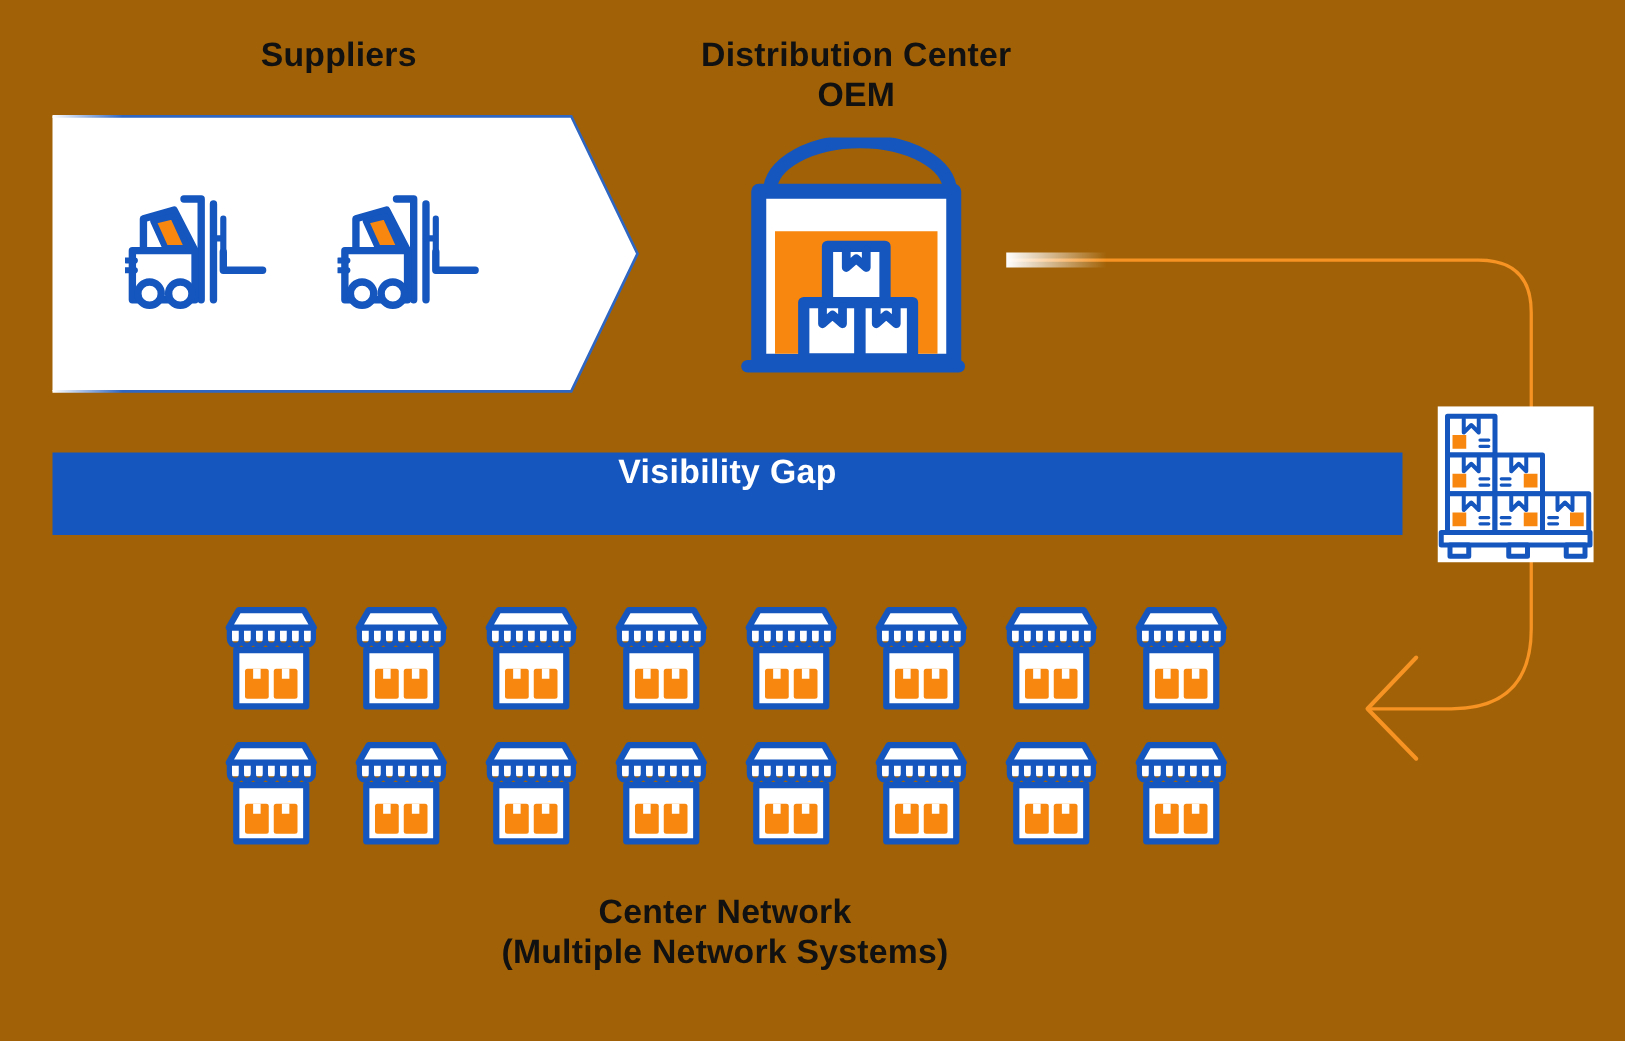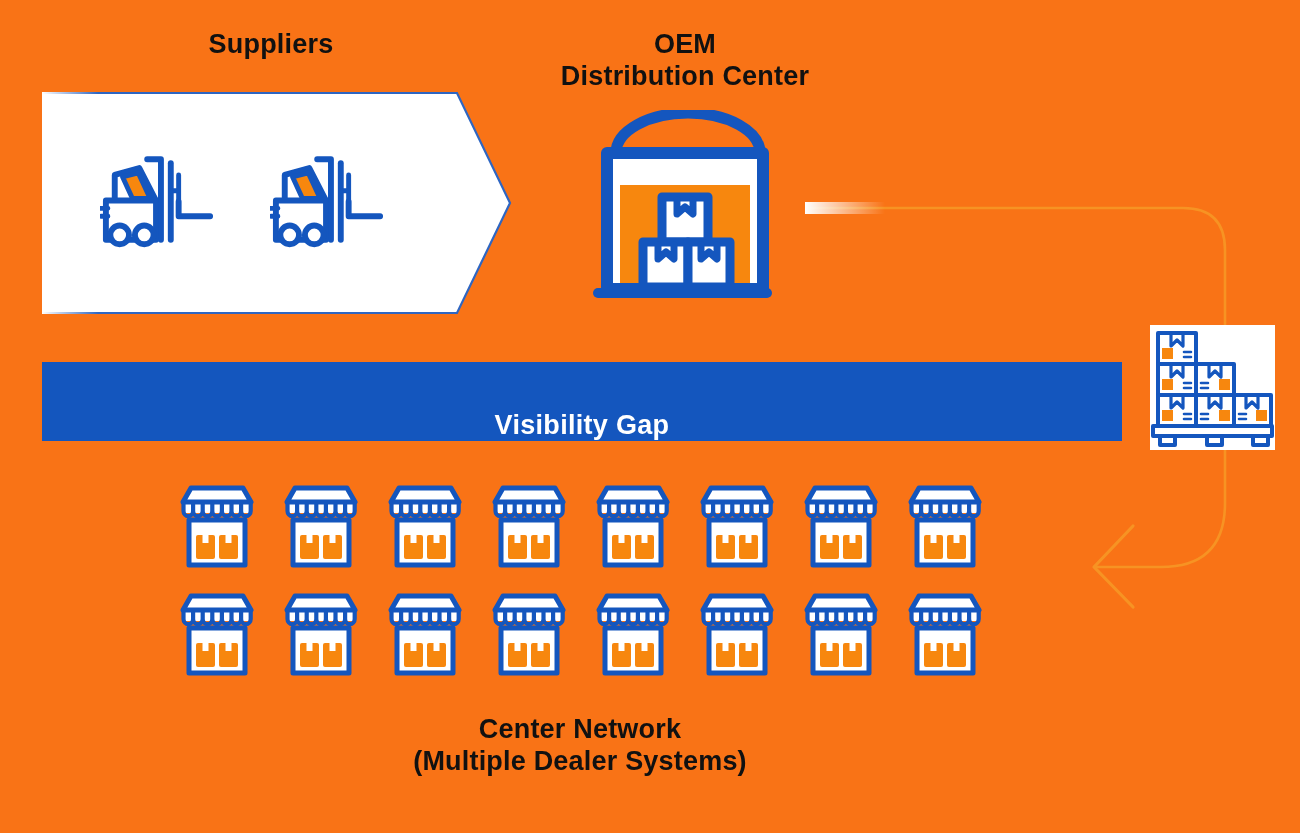--- a/index.html
+++ b/index.html
@@ -1,37 +1,37 @@
 <!DOCTYPE html>
 <html style="--color-blue: #1456BE; --color-orange: #F7870E; --color-flow_orange: #F79323; --color-chevron_stroke: #2E66C2; --color-text: #111111; --color-background: #FFFFFF;"><head>
 <meta charset="utf-8">
 <style>
   html,body { margin:0; padding:0; background:#ffffff; }
   #canvas {
     position:relative; width:1300px; height:833px; overflow:hidden;
-    background:#f97316;
+    background:#a16207;
     font-family:"Liberation Sans","DejaVu Sans",sans-serif;
   }
   .abs { position:absolute; }
   .title {
     font-weight:700; font-size:27px; color:var(--color-text,#111);
     text-align:center; line-height:32px; letter-spacing:0.2px;
   }
   #suppliers-label { left:121px; top:28px; width:300px; }
   #oem-label      { left:535px; top:28px; width:300px; }
   #dealer-label   { left:300px; top:713px; width:560px; }
 
   #chevron-svg { left:40px; top:90px; }
   #forklift-row { left:100px; top:152px; display:flex; gap:54px; }
   #warehouse-svg { left:588px; top:110px; }
 
   #visibility-banner {
-    left:42px; top:362px; width:1080px; height:79px;
+    left:42px; top:362px; width:1080px; height:66px;
     background:var(--color-blue,#1456BE);
-    display:flex; align-items:flex-end; justify-content:center;
+    display:flex; align-items:flex-start; justify-content:center;
   }
   #visibility-banner .banner-text {
     color:#ffffff; font-weight:700; font-size:27px; letter-spacing:0.3px;
   }
 
   #connector-svg { left:0; top:0; pointer-events:none; }
   #pallet-svg { left:1150px; top:325px; }
 
   #dealer-grid {
     left:175px; top:484px;
@@ -61,22 +61,22 @@
         <stop offset="0.12" stop-color="#2E66C2"></stop>
         <stop offset="1" stop-color="#2E66C2"></stop>
       </linearGradient>
     </defs>
     <path d="M 2 3 H 417 L 470 113 L 417 223 H 2" fill="#ffffff" stroke="url(#chevfade)" stroke-width="2.2"></path>
   </svg>
 
   <div id="suppliers-label" class="abs title">Suppliers</div>
 
   <div id="oem-label" class="abs title">
+    <div>Distribution Center</div>
     <div>OEM</div>
-    <div>Distribution Center</div>
   </div>
 
   <div id="forklift-row" class="abs">
   <svg width="116" height="97" viewBox="0 0 118 98" stroke-linecap="round" stroke-linejoin="round">
 
     <path class="sb fn" stroke-width="6" d="M 48 7 H 62 V 89"></path>
     <path class="sb fn" stroke-width="6" d="M 72 11 V 89"></path>
     <path class="sb fn" stroke-width="5" d="M 72 39 H 80 M 80 23 V 48"></path>
 
     <path class="sb fn" stroke-width="6" d="M 80 50 V 65 H 112"></path>
@@ -425,16 +425,16 @@
 
     <rect class="fw" x="8.5" y="18" width="67" height="11" stroke="none"></rect>
     <path class="sb fn" stroke-width="4.2" d="M 8.5 18 v 9 a 4.8 5.2 0 0 0 9.6 0 v -9 v 9 a 4.8 5.2 0 0 0 9.6 0 v -9 v 9 a 4.8 5.2 0 0 0 9.6 0 v -9 v 9 a 4.8 5.2 0 0 0 9.6 0 v -9 v 9 a 4.8 5.2 0 0 0 9.6 0 v -9 v 9 a 4.8 5.2 0 0 0 9.6 0 v -9 v 9 a 4.8 5.2 0 0 0 9.6 0 v -9"></path>
 
     <path class="sb fw" stroke-width="5" d="M 16 4 H 68 L 76 18 H 8 Z"></path>
   </svg>
 </div>
 
   <div id="dealer-label" class="abs title">
     <div>Center Network</div>
-    <div>(Multiple Dealer Systems)</div>
+    <div>(Multiple Network Systems)</div>
   </div>
 
 </div>
 
 </body></html>

